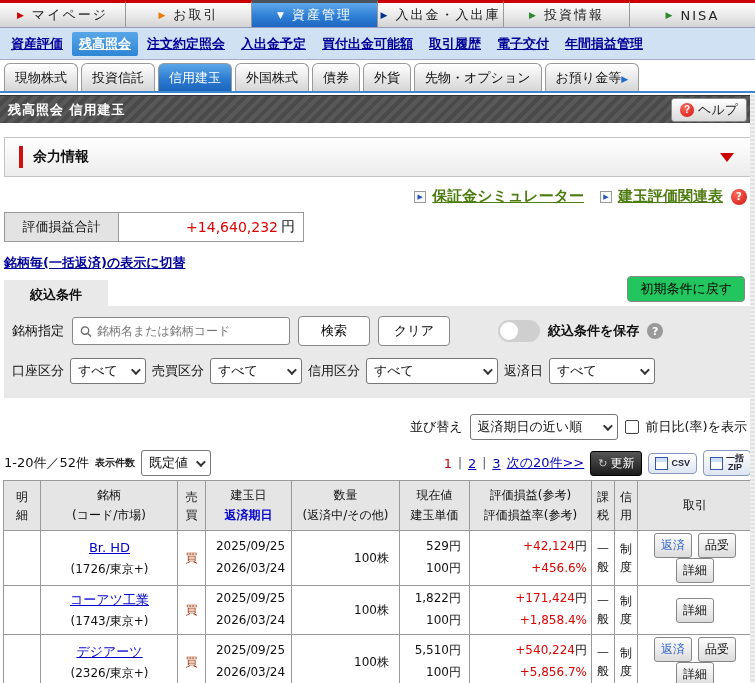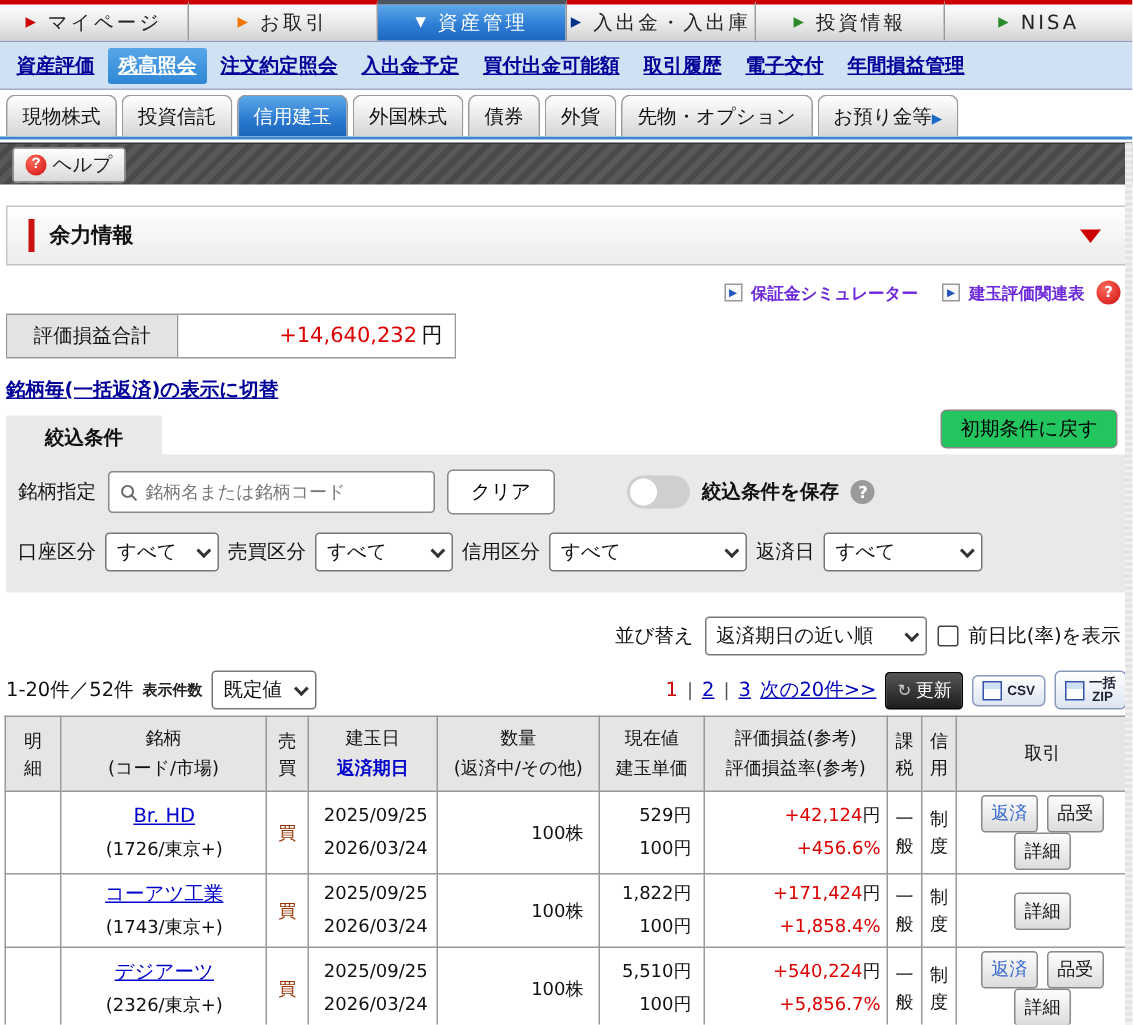--- a/index.html
+++ b/index.html
@@ -53,21 +53,21 @@
     background:linear-gradient(#ffffff,#ececec); display:flex; align-items:center; cursor:pointer; }
   .accordion .redbar { width:4px; height:22px; background:#cc1111; margin:0 10px 0 14px; }
   .accordion .acc-title { font-size:14px; font-weight:bold; color:#111; }
   .tri-down { margin-left:auto; margin-right:16px; width:0; height:0;
     border-left:7px solid transparent; border-right:7px solid transparent; border-top:9px solid #cc0000; }
 
   
   .linkrow { display:flex; justify-content:flex-end; align-items:center; gap:6px; margin:10px 8px 0; }
   .boxarrow { width:12px; height:12px; border:1px solid #999; background:#f8f8f8; display:inline-flex;
     align-items:center; justify-content:center; font-size:7px; color:#2255bb; }
-  .linkrow a { color:#6d28d9; font-size:11px; font-weight:bold;
+  .linkrow a { color:#4d7c0f; text-decoration:underline; font-size:15px; font-weight:bold;
     cursor:pointer; margin-right:10px; }
 
   
   .summary { display:inline-flex; margin:6px 0 0 4px; border:1px solid #999; }
   .summary .lbl { width:114px; background:#e3e3e3; border-right:1px solid #999; display:flex;
     align-items:center; justify-content:center; font-size:13px; padding:5px 4px; }
   .summary .val { width:184px; display:flex; align-items:center; justify-content:flex-end;
     padding:5px 8px; font-size:14px; gap:3px; background:#fff; }
   .summary .val .num { color:#dd0000; }
 
@@ -207,20 +207,21 @@
   <div class="tab">外貨</div>
   <div class="tab">先物・オプション</div>
   <div class="tab">
     <span>お預り金等</span><span class="more">▶</span>
   </div>
 </div>
 <div class="tab-underline"></div>
 
 
 <div class="titlebar">
+  <h1>残高照会 信用建玉</h1>
   <button class="help-btn">
     <span class="qmark-red">?</span>
     <span>ヘルプ</span>
   </button>
 </div>
 
 
 <div class="accordion">
   <div class="redbar"></div>
   <div class="acc-title">余力情報</div>
@@ -256,20 +257,21 @@
 <div class="filter-panel">
   <div class="frow">
     <span class="flabel">銘柄指定</span>
     <div class="search-wrap">
       <svg width="13" height="13" viewBox="0 0 13 13">
         <circle cx="5.5" cy="5.5" r="4" fill="none" stroke="#666" stroke-width="1.4"></circle>
         <line x1="8.6" y1="8.6" x2="12" y2="12" stroke="#666" stroke-width="1.4"></line>
       </svg>
       <input type="text" placeholder="銘柄名または銘柄コード" style="">
     </div>
+    <button class="btn-plain">検索</button>
     <button class="btn-plain">クリア</button>
     <div class="toggle">
       <div class="knob"></div>
     </div>
     <span class="flabel" style="font-weight:bold;">絞込条件を保存</span>
     <span class="qmark-gray">?</span>
   </div>
   <div class="frow">
     <span class="flabel">口座区分</span>
     <div class="selbox w78">

